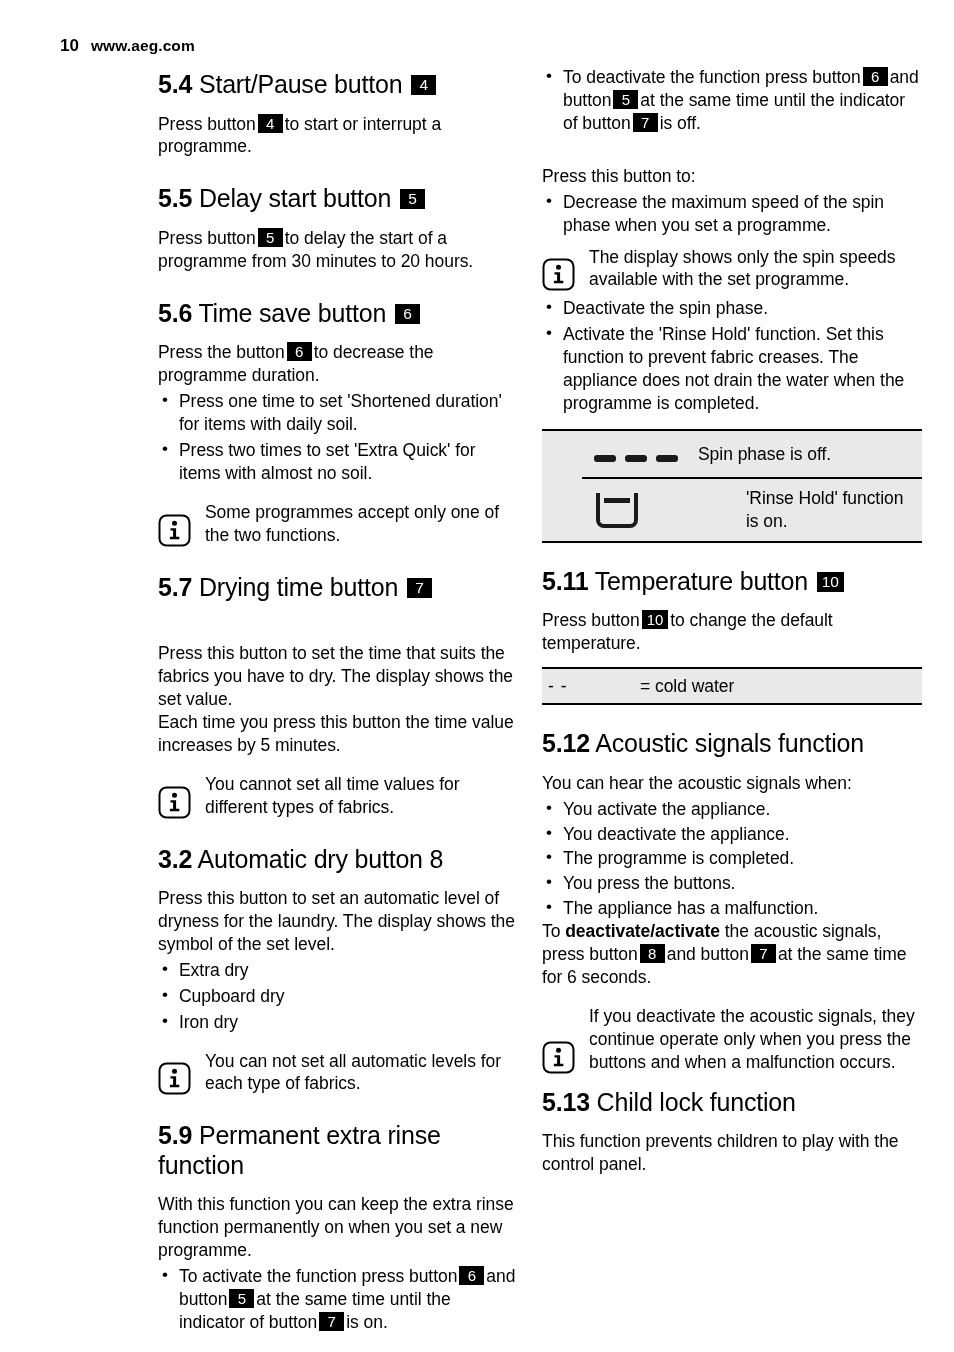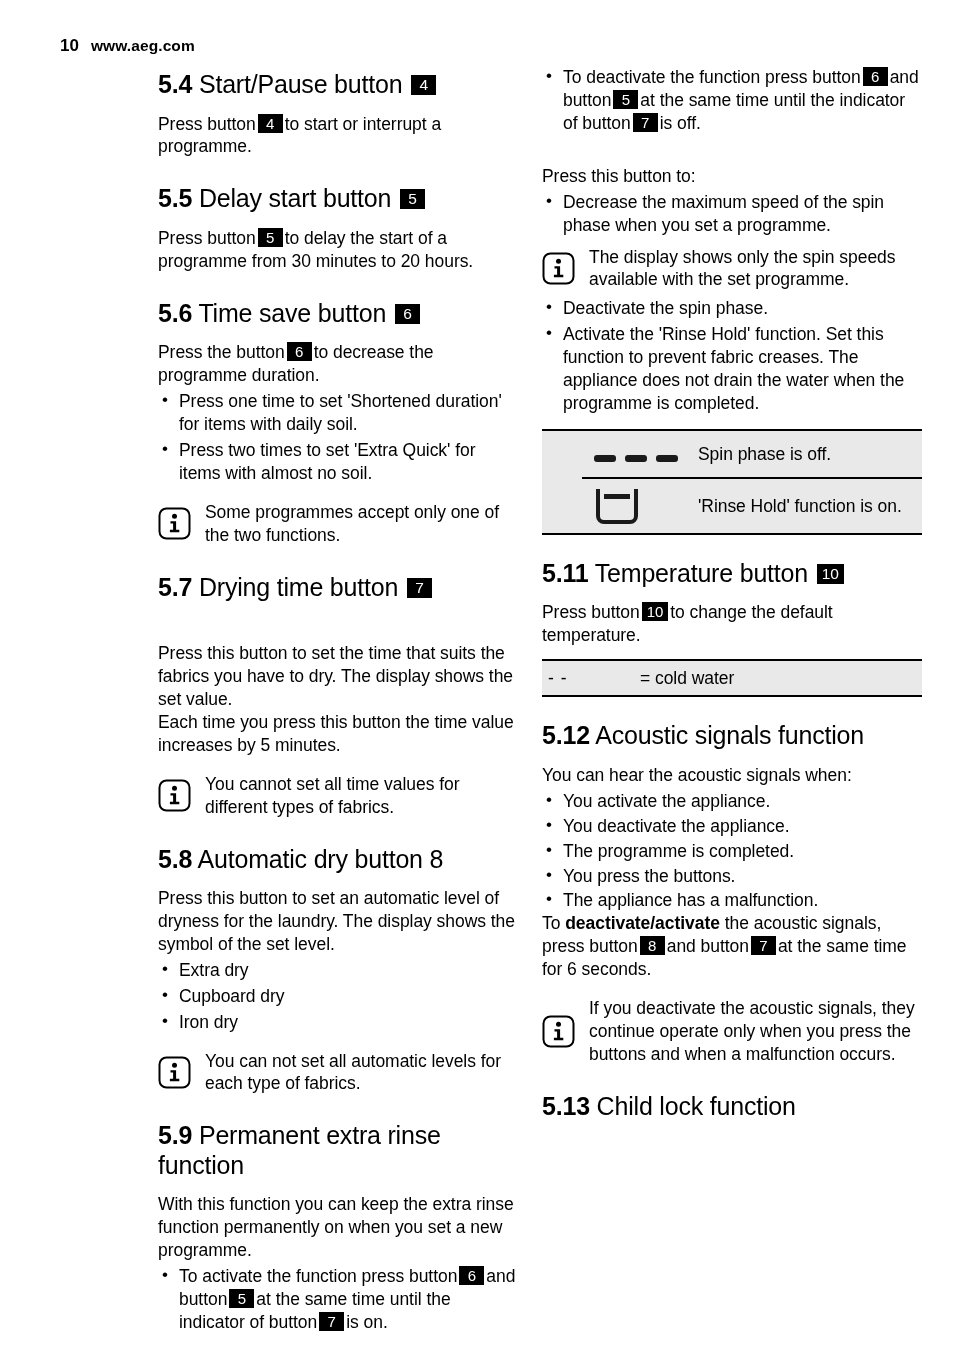--- a/index.html
+++ b/index.html
@@ -77,21 +77,21 @@
     font-weight:400;
   }
   h2 .badge{
     font-size:15.5px;line-height:20px;height:20px;vertical-align:3px;padding:0 5px;
   }
 
   
   .note{
     display:flex;
     margin-top:15px;
-    align-items:center;
+    align-items:flex-end;
   }
   .note .icon{
     flex:0 0 auto;
     width:33px;height:33px;
     margin-right:14px;
     margin-top:1px;
   }
   .note .txt{
     font-size:17.5px;line-height:1.31;letter-spacing:-0.05px;
     padding-top:1px;
@@ -104,21 +104,21 @@
     border-top:2.5px solid #000;
     border-bottom:2.5px solid #000;
     width:100%;
   }
   .symrow{
     display:flex;
     align-items:center;
     min-height:46px;
     margin-left:40px;
   }
-  .symrow + .symrow{border-top:2.5px solid #000;}
+  .symrow + .symrow{border-top:2.5px solid #000;gap:48px;}
   .symcell-icon{
     flex:0 0 108px;
     padding:8px 0 8px 8px;
     display:flex;
     align-items:center;
     min-height:30px;
   }
   .symcell-text{
     flex:1 1 auto;
     font-size:17.5px;
@@ -227,21 +227,21 @@
             <circle cx="16.5" cy="9.3" r="2.5" fill="#000"></circle>
             <path d="M12.5 14.2 h5.6 v8.6 h3.2 v2.4 h-9.4 v-2.4 h3.2 v-6.3 h-2.6 z" fill="#000"></path>
           </svg>
         </span>
         <span class="txt">You cannot set all time values for different types of fabrics.</span>
       </div>
     </div>
 
     <div class="sec">
       <h2>
-        <span class="num">5.8</span>
+        <span class="num">3.2</span>
         <span class="htext">Automatic dry button 8</span>
       </h2>
       <p class="after-head">Press this button to set an automatic level of dryness for the laundry. The display shows the symbol of the set level.</p>
       <ul style="">
         <li>Extra dry</li>
         <li>Cupboard dry</li>
         <li>Iron dry</li>
       </ul>
       <div class="note">
         <span class="icon">
@@ -351,22 +351,23 @@
           <svg width="33" height="33" viewBox="0 0 33 33">
             <rect x="1.5" y="1.5" width="30" height="30" rx="7" ry="7" fill="none" stroke="#000" stroke-width="2"></rect>
             <circle cx="16.5" cy="9.3" r="2.5" fill="#000"></circle>
             <path d="M12.5 14.2 h5.6 v8.6 h3.2 v2.4 h-9.4 v-2.4 h3.2 v-6.3 h-2.6 z" fill="#000"></path>
           </svg>
         </span>
         <span class="txt">If you deactivate the acoustic signals, they continue operate only when you press the buttons and when a malfunction occurs.</span>
       </div>
     </div>
 
-    <div class="sec" style="margin-top:26px;">
+    <div class="sec" style="margin-top:14px;">
       <h2>
         <span class="num">5.13</span>
         <span class="htext">Child lock function</span>
       </h2>
+      <p class="after-head">This function prevents children to play with the control panel.</p>
     </div>
 
   </div>
 
 </div>
 
 </body></html>

